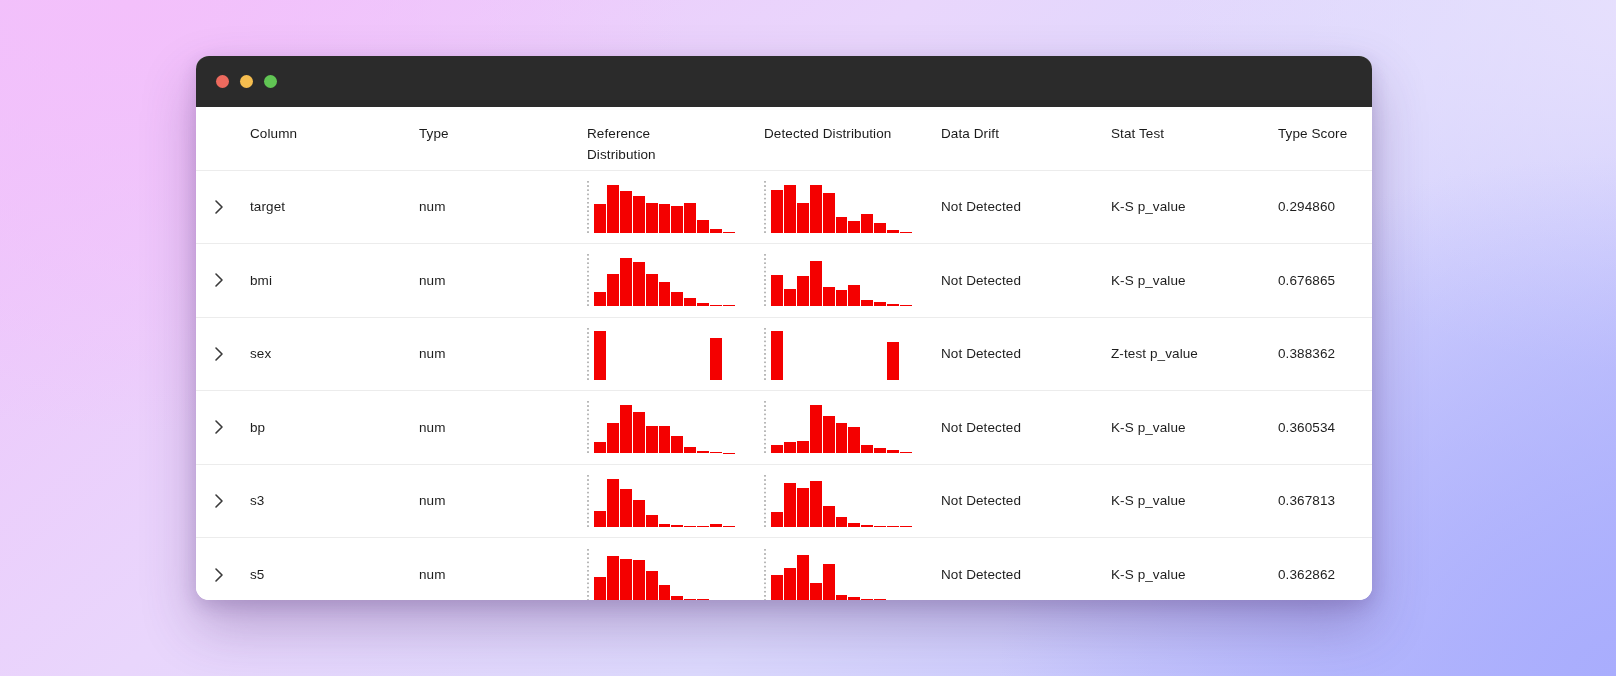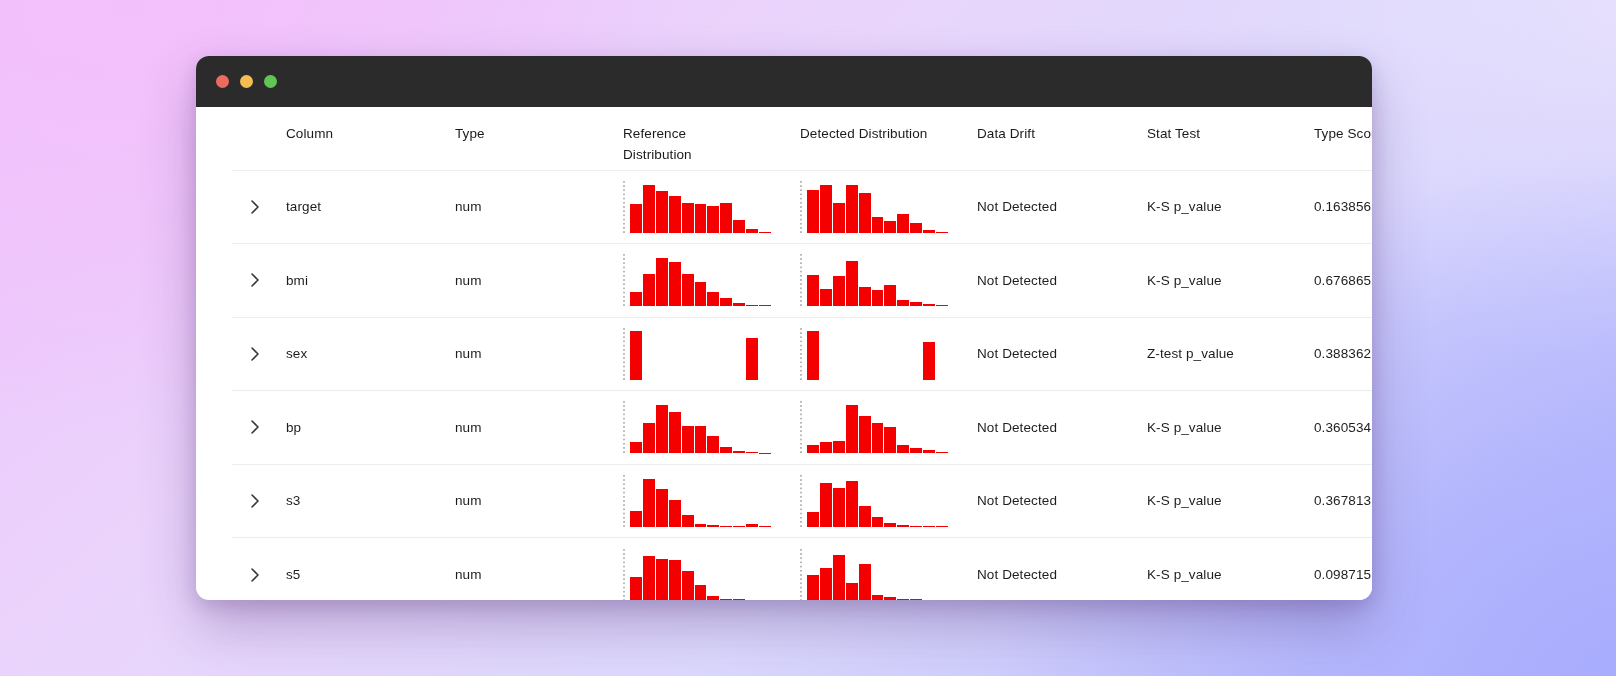--- a/index.html
+++ b/index.html
@@ -58,21 +58,20 @@
   }
   .dot.red    { background: #ed6a5e; }
   .dot.yellow { background: #f5bd4f; }
   .dot.green  { background: #61c554; }
 
   
   .table-wrap {
     flex: 1 1 auto;
     background: #ffffff;
     overflow: hidden;
-    margin-left: 36px;
   }
   table.drift-table {
     width: 100%;
     border-collapse: collapse;
     table-layout: fixed;
   }
 
   col.c-expand  { width: 54px;  }
   col.c-column  { width: 169px; }
   col.c-type    { width: 168px; }
@@ -234,21 +233,21 @@
                     <div class="bar" style="height: 22%;"></div>
                     <div class="bar" style="height: 36%;"></div>
                     <div class="bar" style="height: 18%;"></div>
                     <div class="bar" style="height: 6%;"></div>
                     <div class="bar" style="height: 2%;"></div>
                   </div>
                 </div>
               </td>
               <td>Not Detected</td>
               <td>K-S p_value</td>
-              <td>0.163856</td>
+              <td>0.294860</td>
             </tr>
             <tr>
               <td>
                 <div class="expand-btn">
                   <svg width="11" height="16" viewBox="0 0 11 16" fill="none">
                     <path d="M2 2 L8 8 L2 14" stroke="#3a3a3a" stroke-width="1.6" stroke-linecap="round" stroke-linejoin="round"></path>
                   </svg>
                 </div>
               </td>
               <td>bmi</td>
@@ -484,20 +483,20 @@
                     <div class="bar" style="height: 6%;"></div>
                     <div class="bar" style="height: 3%;"></div>
                     <div class="bar" style="height: 2%;"></div>
                     <div class="bar" style="height: 1%;"></div>
                     <div class="bar" style="height: 1%;"></div>
                   </div>
                 </div>
               </td>
               <td>Not Detected</td>
               <td>K-S p_value</td>
-              <td>0.098715</td>
+              <td>0.362862</td>
             </tr>
           </tbody>
       </table>
     </div>
 
   </div>
 </div>
 
 </body></html>

